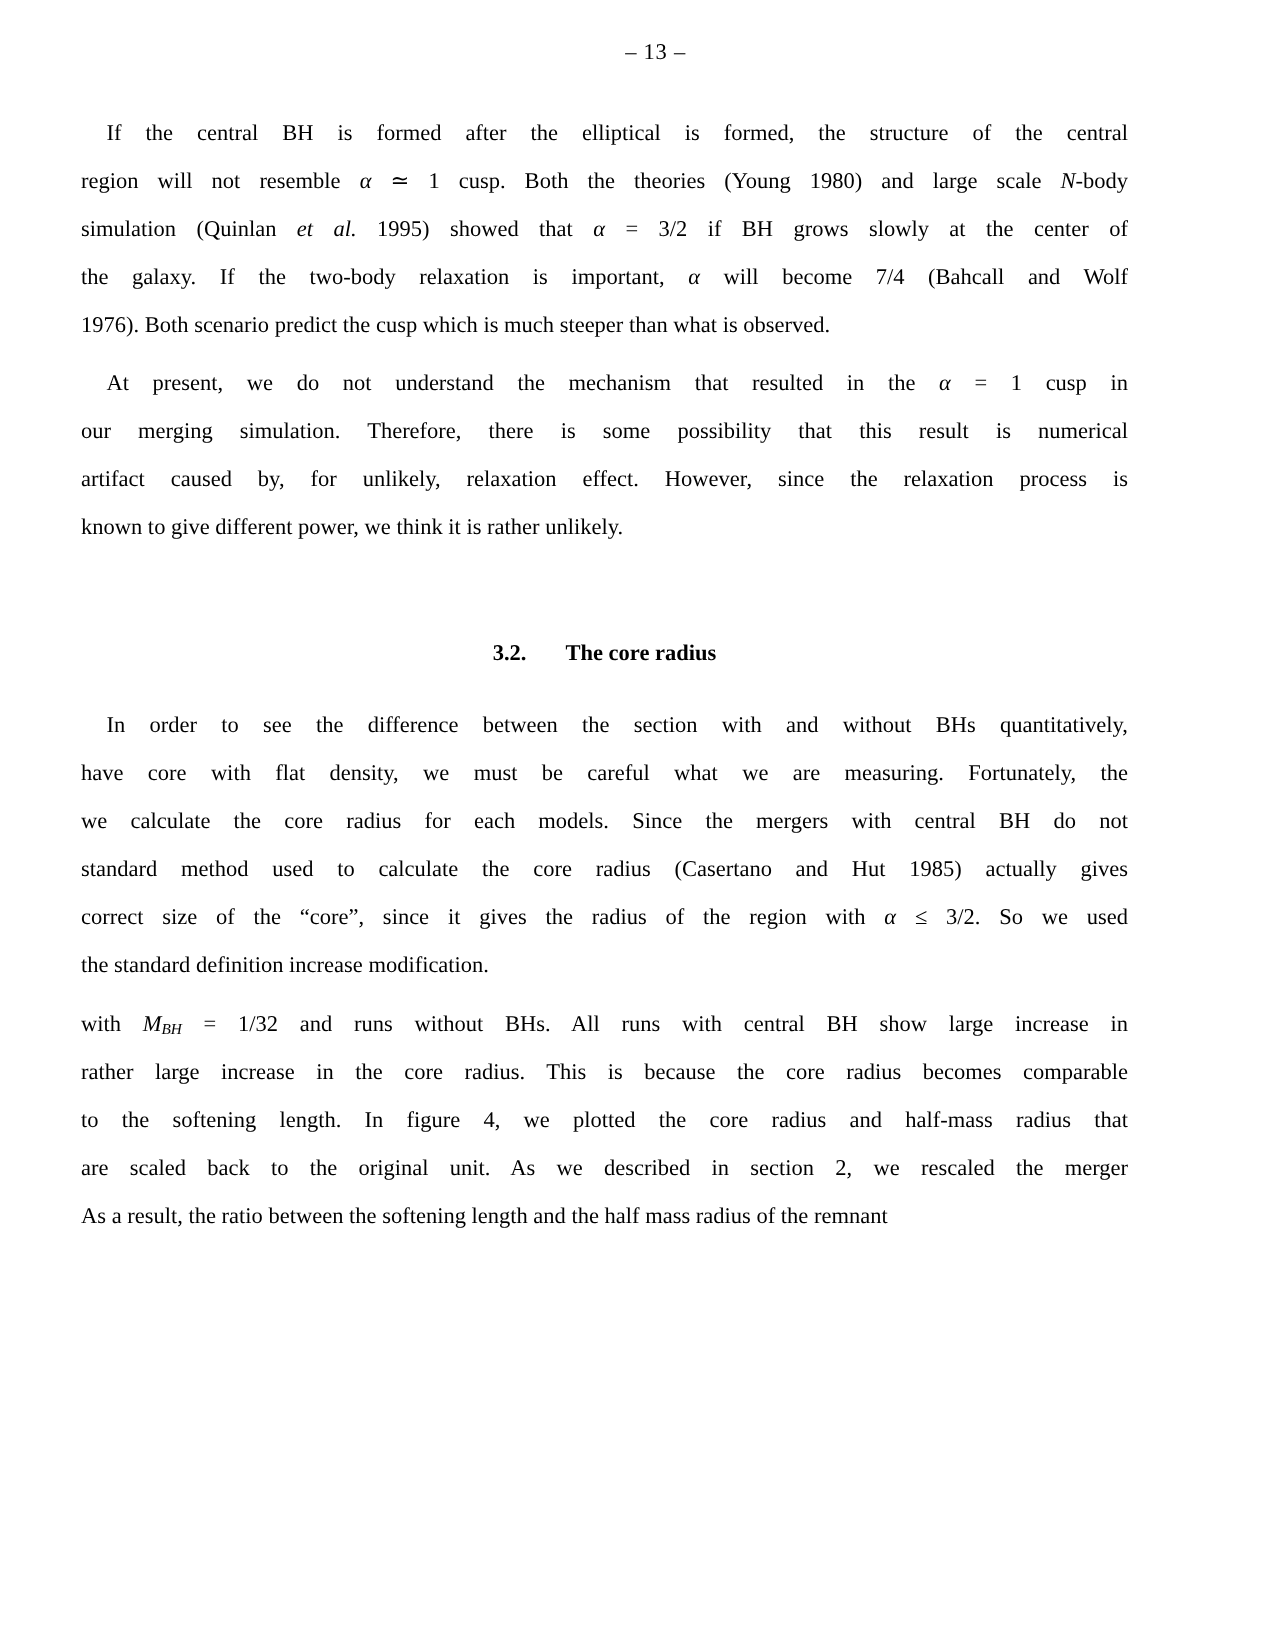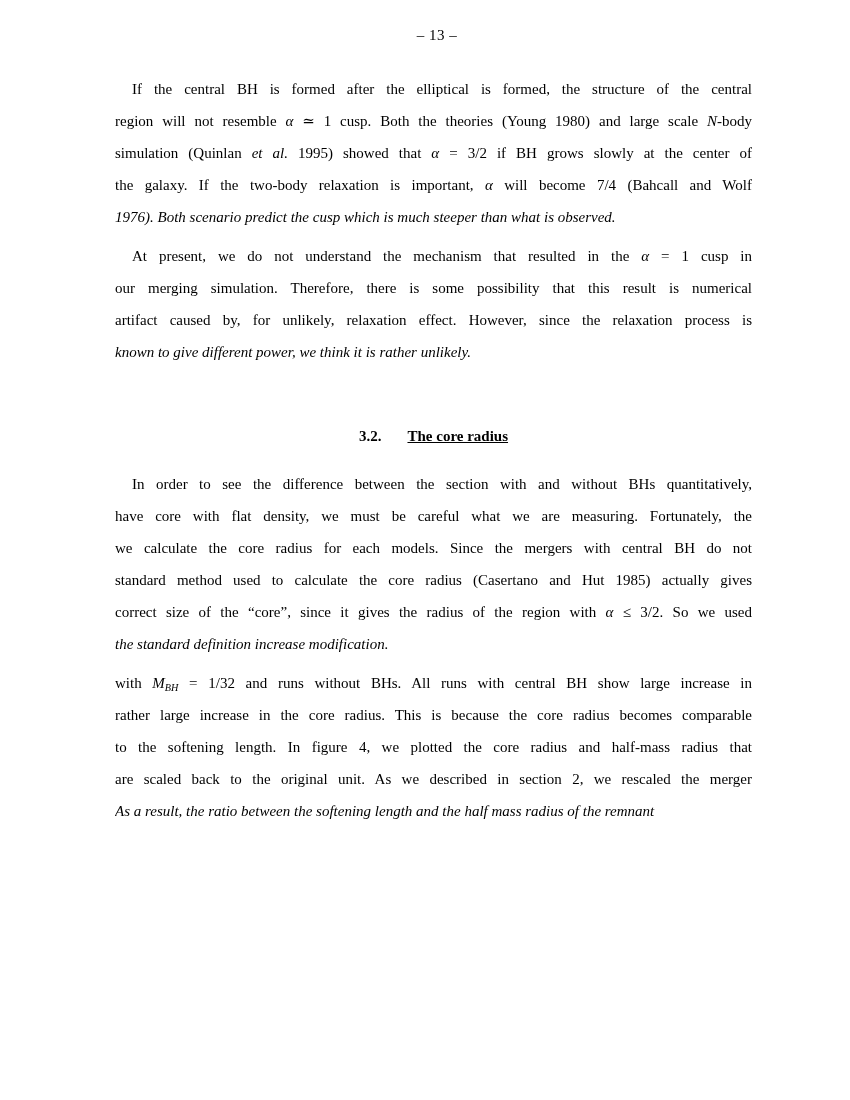--- a/index.html
+++ b/index.html
@@ -18,42 +18,42 @@
   .pagenum {
     position: absolute;
     top: 27px; left: 0;
     width: 100%;
     text-align: center;
     font-size: 15px;
     letter-spacing: 0.5px;
     padding-left: 12px;
   }
   .doc-body {
-    padding: 73px 98px 0 115px;
+    padding: 73px 98px 0 54px;
     font-size: 15px;
   }
   .para { margin: 0 0 7px 0; }
   .line {
     height: 32px;
     line-height: 32px;
     overflow: hidden;
     text-align: justify;
     text-align-last: justify;
     -moz-text-align-last: justify;
   }
   .line.first { text-indent: 17px; }
-  .line.last  { text-align-last: left; font-style: italic; -moz-text-align-last: left; }
+  .line.last  { text-align-last: left; -moz-text-align-last: left; }
   .heading {
     margin: 52px 0 16px 0;
     height: 32px;
     line-height: 32px;
     text-align: center;
     font-weight: 700;
   }
-  .heading .htitle { margin-left: 26px; text-decoration: underline; }
+  .heading .htitle { margin-left: 26px; }
   sub { font-size: 0.68em; line-height: 0; vertical-align: -0.25em; }
   i { font-style: italic; }
 </style>
 </head>
 <body>
 
 <div class="page">
   <div class="pagenum">– 13 –</div>
   <div class="doc-body">
       <div class="para">

